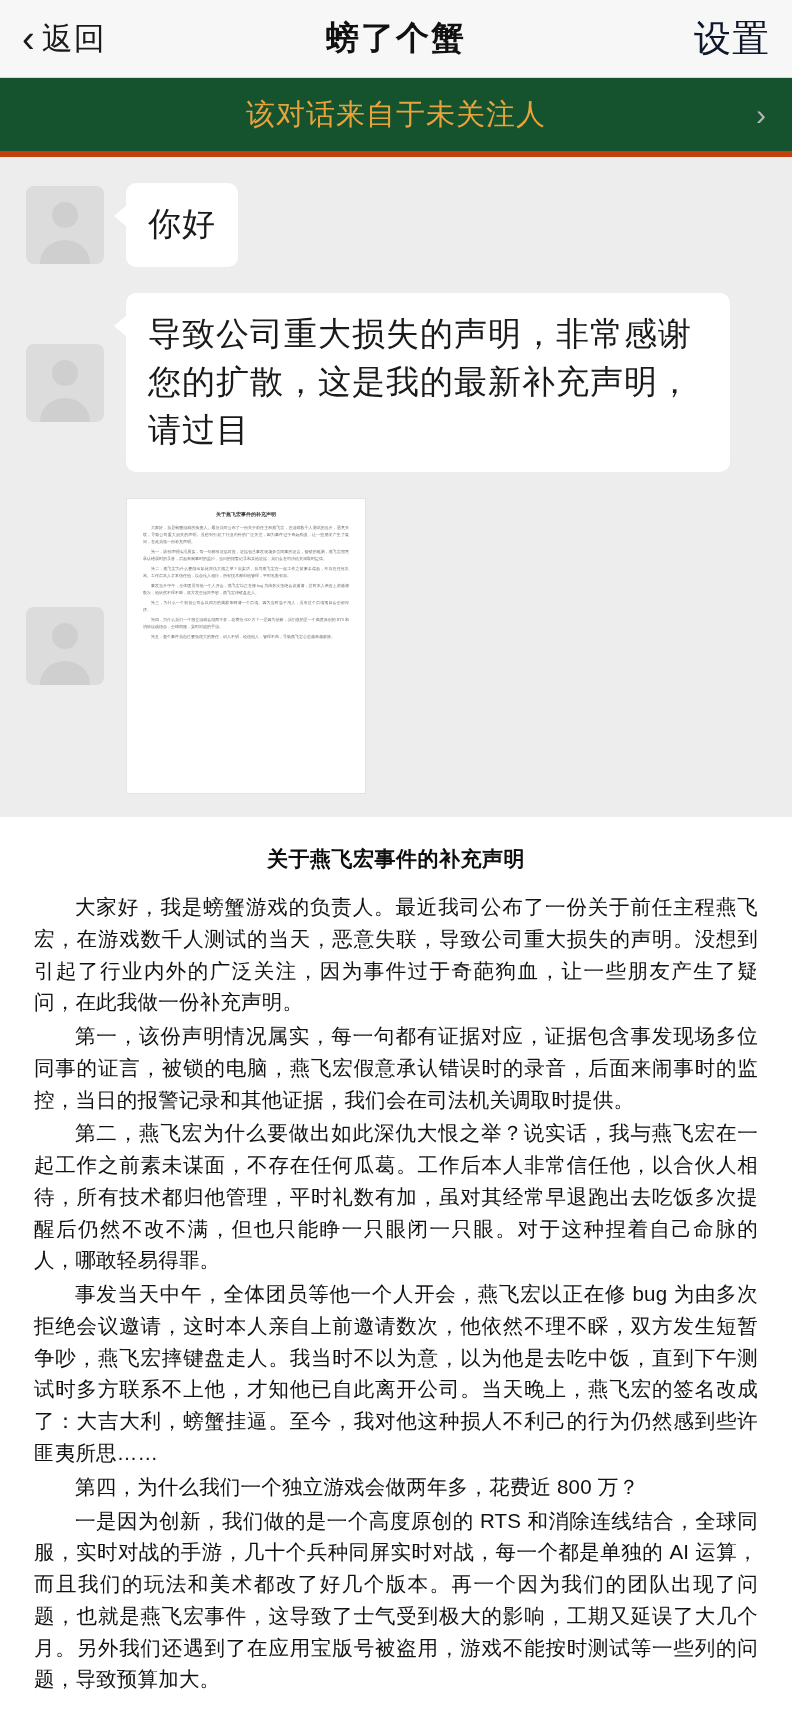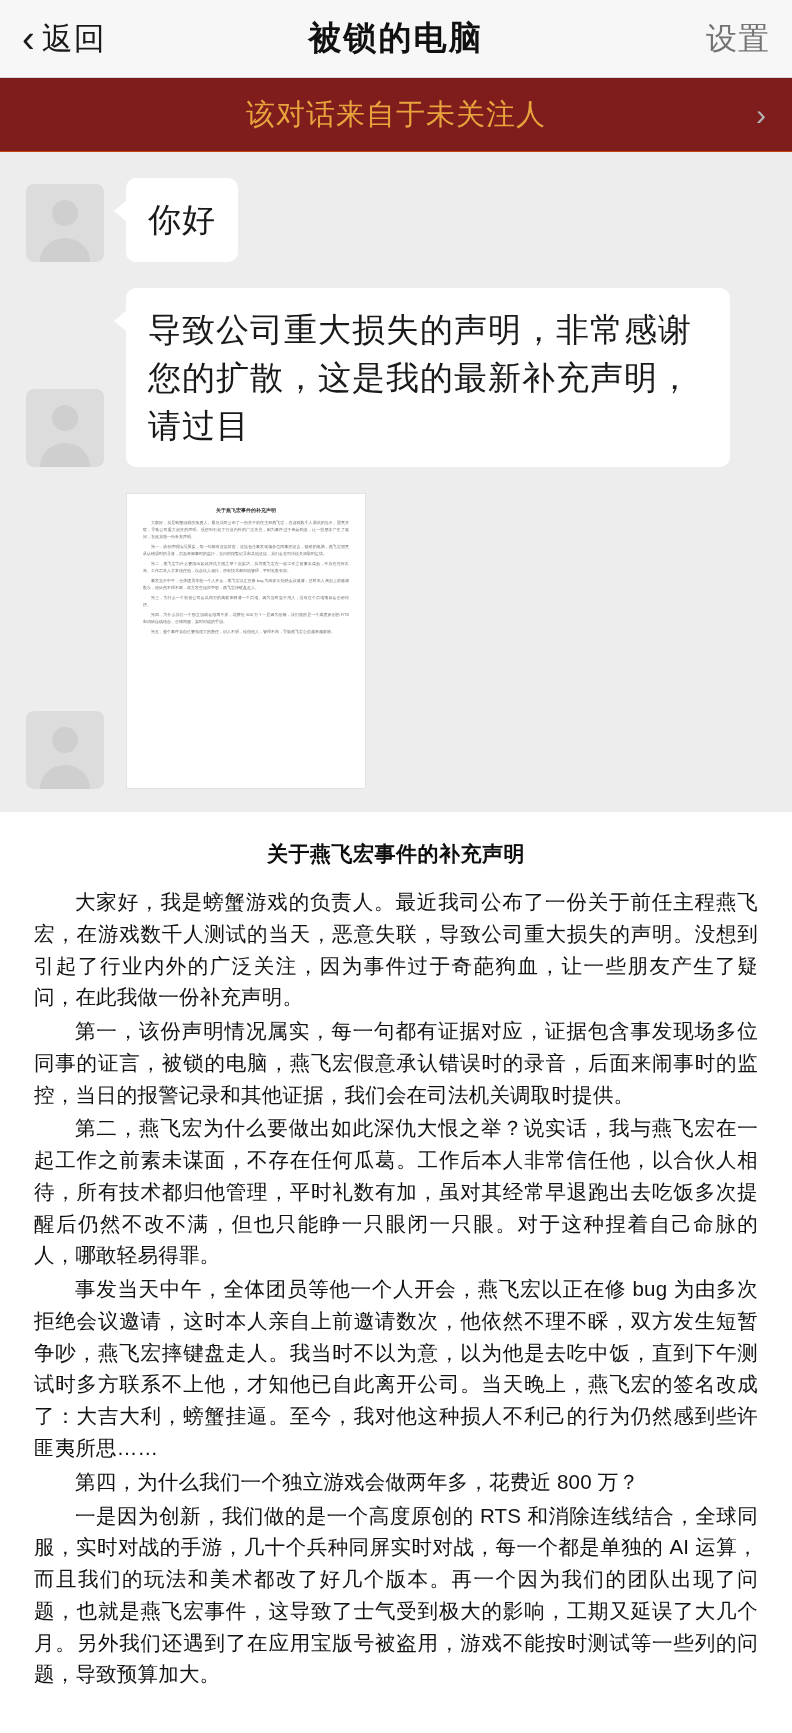--- a/index.html
+++ b/index.html
@@ -49,31 +49,31 @@
     color: #111;
     font-weight: 600;
     letter-spacing: 2px;
     position: absolute;
     left: 0;
     right: 0;
     text-align: center;
     pointer-events: none;
   }
   .nav-right {
-    font-size: 31px;
-    color: #737373;
+    font-size: 37px;
+    color: #0f172a;
     letter-spacing: 1px;
     z-index: 2;
   }
 
   
   .notice {
     height: 73px;
-    background: #7f1d1d;
-    border-bottom: 1px solid #c2410c;
+    background: #14532d;
+    border-bottom: 6px solid #c2410c;
     display: flex;
     align-items: center;
     justify-content: center;
     position: relative;
   }
   .notice-text {
     color: #e8a33d;
     font-size: 29px;
     letter-spacing: 1px;
   }
@@ -88,22 +88,23 @@
   
   .chat {
     background: #ededed;
     padding: 26px 0 0 0;
     position: relative;
     height: 660px;
     box-sizing: border-box;
   }
   .msg-row {
     display: flex;
-    align-items: flex-end;
+    align-items: center;
     padding: 0 22px 26px 26px;
+    font-family: Liberation Serif, serif;
   }
   .avatar {
     width: 78px;
     height: 78px;
     border-radius: 8px;
     background: #dcdcdc;
     flex: 0 0 78px;
     position: relative;
     overflow: hidden;
   }
@@ -207,21 +208,21 @@
 </head>
 <body>
 
 <div class="page">
 
   <div class="navbar">
     <div class="nav-back">
       <span class="chev">‹</span>
       <span>返回</span>
     </div>
-    <div class="nav-title">被锁的电脑</div>
+    <div class="nav-title">螃了个蟹</div>
     <div class="nav-right">设置</div>
   </div>
 
   <div class="notice">
     <span class="notice-text">该对话来自于未关注人</span>
     <span class="notice-arrow">›</span>
   </div>
 
   <div class="chat">
 

